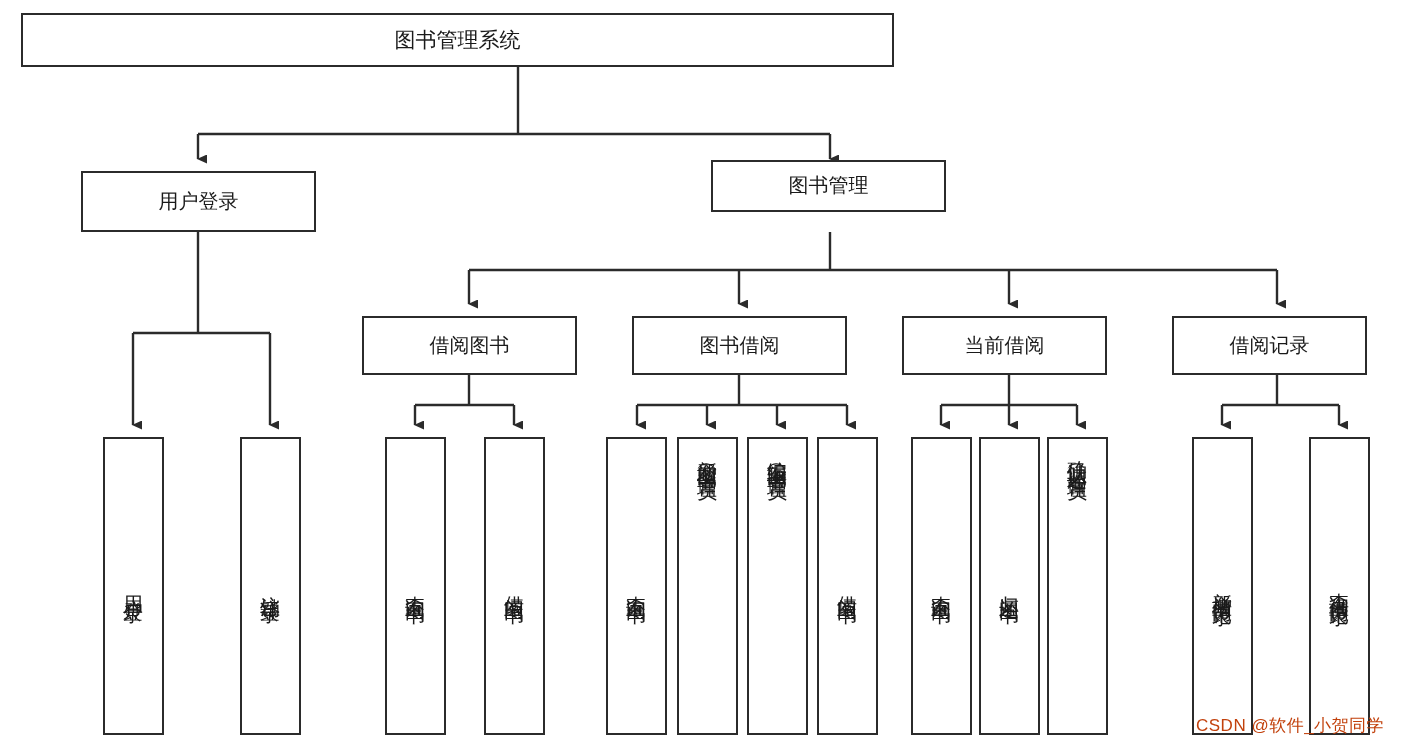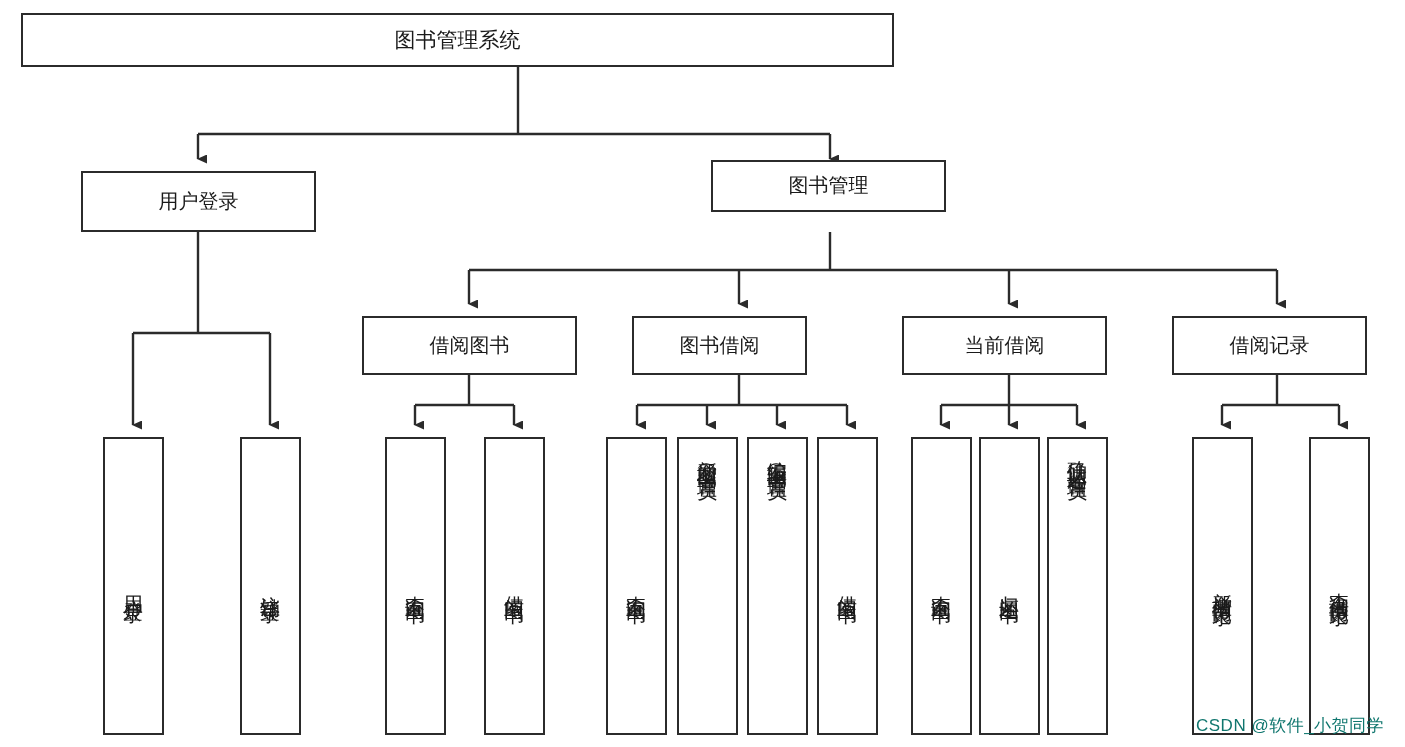--- a/index.html
+++ b/index.html
@@ -65,21 +65,21 @@
     line-height: 1;
     max-height: 286px;
   }
   .node.leaf.centered {
     align-items: center;
     padding-top: 0;
   }
   .watermark {
     position: absolute;
     font-size: 17px;
-    color: #0f766e;
+    color: #c2410c;
     white-space: nowrap;
     letter-spacing: 0.5px;
   }
 </style>
 </head>
 <body>
 
 <div id="diagram-root">
 
   <svg id="edge-layer" viewBox="0 0 1405 747" xmlns="http://www.w3.org/2000/svg">
@@ -139,21 +139,21 @@
   <div class="node level2" style="left:81px; top:171px; width:235px; height:61px;">
     <span class="node-label">用户登录</span>
   </div>
   <div class="node level2" style="left:711px; top:160px; width:235px; height:52px;">
     <span class="node-label">图书管理</span>
   </div>
 
   <div class="node level3" style="left:362px; top:316px; width:215px; height:59px;">
     <span class="node-label">借阅图书</span>
   </div>
-  <div class="node level3" style="left:632px; top:316px; width:175px; height:59px;">
+  <div class="node level3" style="left:632px; top:316px; width:215px; height:59px;">
     <span class="node-label">图书借阅</span>
   </div>
   <div class="node level3" style="left:902px; top:316px; width:205px; height:59px;">
     <span class="node-label">当前借阅</span>
   </div>
   <div class="node level3" style="left:1172px; top:316px; width:195px; height:59px;">
     <span class="node-label">借阅记录</span>
   </div>
 
   <div class="node leaf centered" style="left:103px; top:437px; width:61px; height:298px;">

